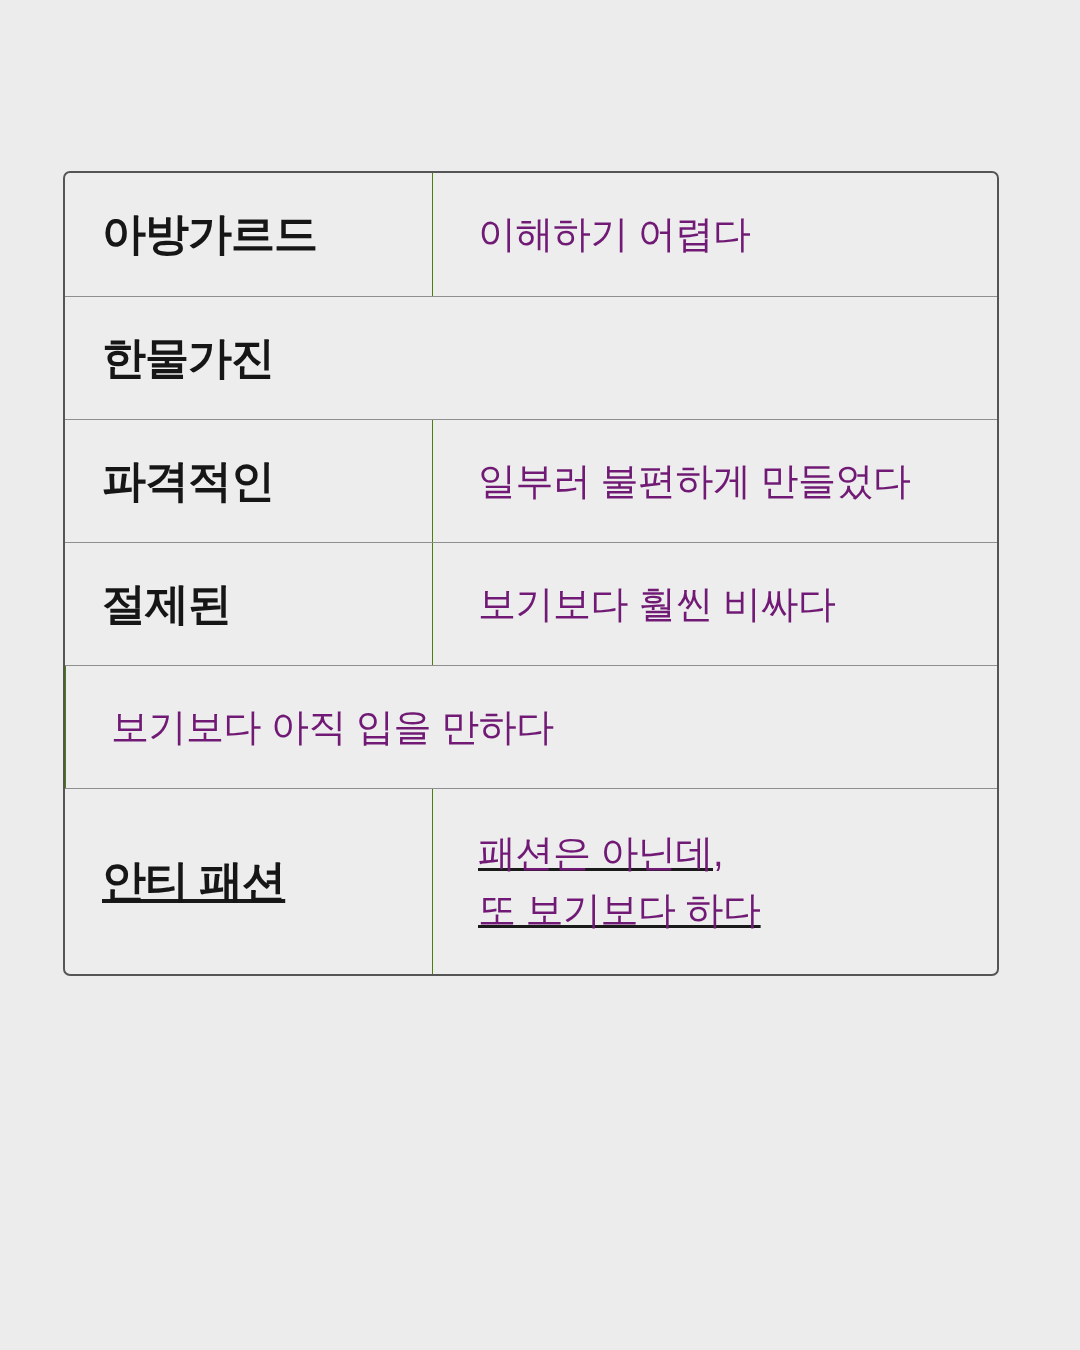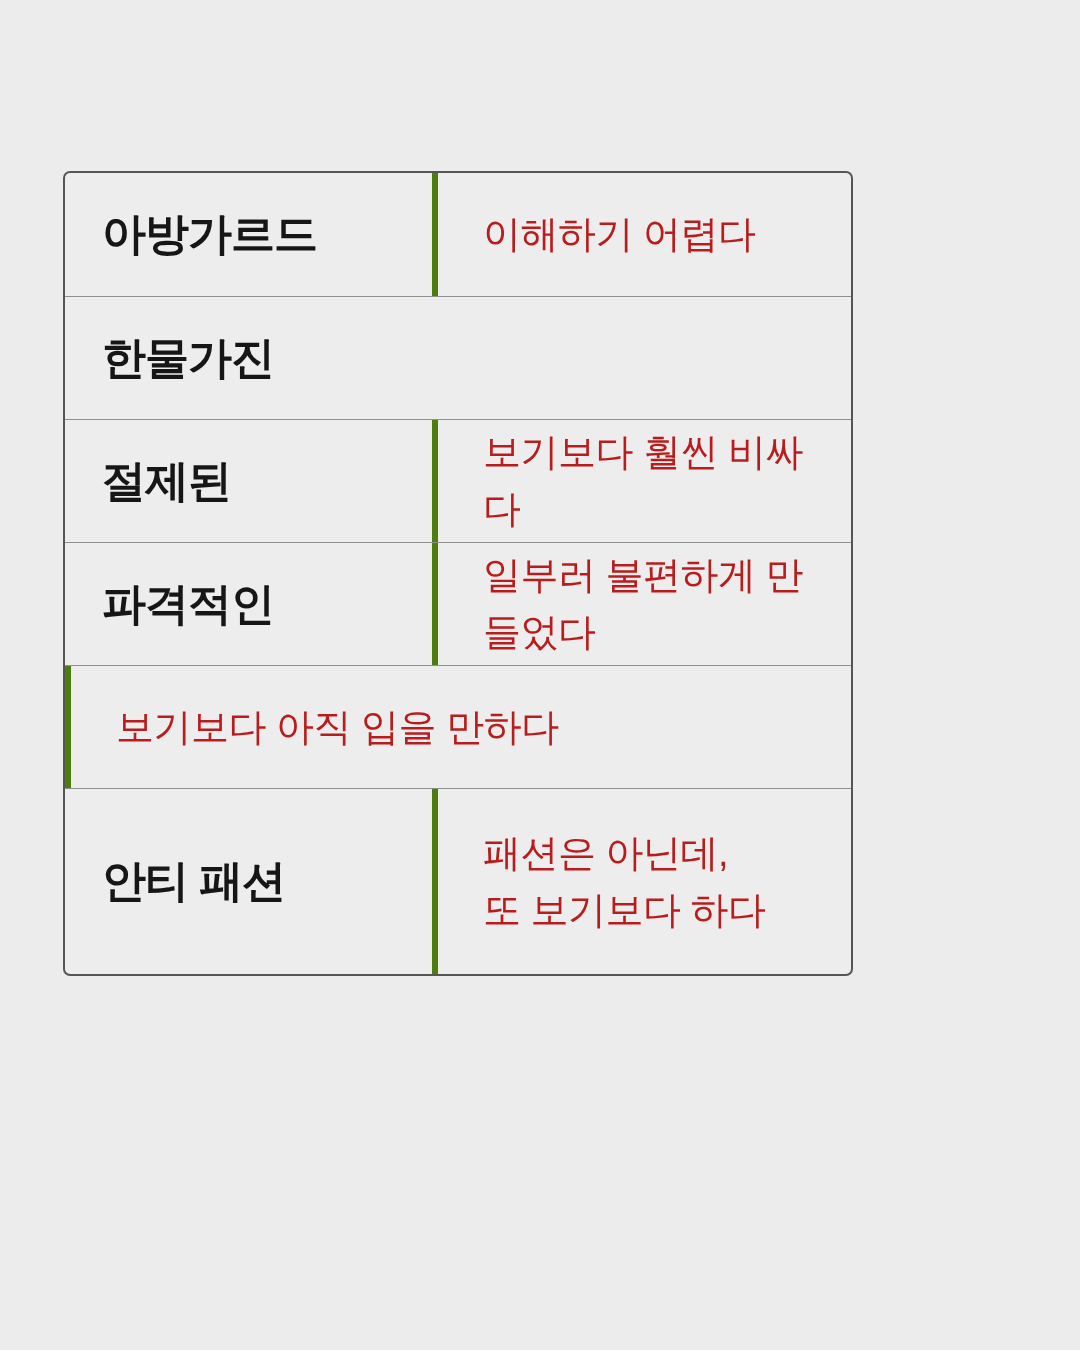--- a/index.html
+++ b/index.html
@@ -12,90 +12,91 @@
     background: #ececec;
     position: relative;
     font-family: "Liberation Sans", "DejaVu Sans", sans-serif;
     color: #1a1a1a;
     overflow: hidden;
   }
   .glossary-table {
     position: absolute;
     left: 63px;
     top: 171px;
-    width: 790px;
+    width: 936px;
     height: 805px;
     box-sizing: border-box;
     border: 2px solid #555555;
     border-radius: 7px;
     background: #ededed;
     display: flex;
     flex-direction: column;
   }
   .t-row {
     display: flex;
     flex: 0 0 123px;
     box-sizing: border-box;
   }
   .t-row + .t-row {
     border-top: 1px solid #8f8f8f;
   }
   .t-row.tall {
     flex: 1 1 auto;
+    text-decoration: underline;
   }
   .cell {
     display: flex;
     align-items: center;
     box-sizing: border-box;
   }
   .term-cell {
     width: 367px;
     flex: 0 0 367px;
     padding-left: 37px;
     padding-right: 20px;
     font-size: 44px;
     font-weight: 800;
     letter-spacing: -1px;
     color: #161616;
   }
   .def-cell {
     flex: 1 1 auto;
-    border-left: 6px solid #4d7c0f;
+    border-left: 1px solid #4d7c0f;
     padding-left: 45px;
     padding-right: 30px;
     font-size: 38px;
     font-weight: 400;
     letter-spacing: -0.5px;
     line-height: 1.5;
-    color: #b91c1c;
+    color: #701a75;
     white-space: pre-line;
   }
 </style>
 </head>
 <body>
 
 <div class="glossary-table">
 
   <div class="t-row">
     <div class="cell term-cell">아방가르드</div>
     <div class="cell def-cell">이해하기 어렵다</div>
   </div>
 
   <div class="t-row">
     <div class="cell term-cell">한물가진</div>
   </div>
 
   <div class="t-row">
-    <div class="cell term-cell">절제된</div>
-    <div class="cell def-cell">보기보다 훨씬 비싸다</div>
+    <div class="cell term-cell">파격적인</div>
+    <div class="cell def-cell">일부러 불편하게 만들었다</div>
   </div>
 
   <div class="t-row">
-    <div class="cell term-cell">파격적인</div>
-    <div class="cell def-cell">일부러 불편하게 만들었다</div>
+    <div class="cell term-cell">절제된</div>
+    <div class="cell def-cell">보기보다 훨씬 비싸다</div>
   </div>
 
   <div class="t-row">
     <div class="cell def-cell">보기보다 아직 입을 만하다</div>
   </div>
 
   <div class="t-row tall">
     <div class="cell term-cell">안티 패션</div>
     <div class="cell def-cell">패션은 아닌데,
 또 보기보다 하다</div>

